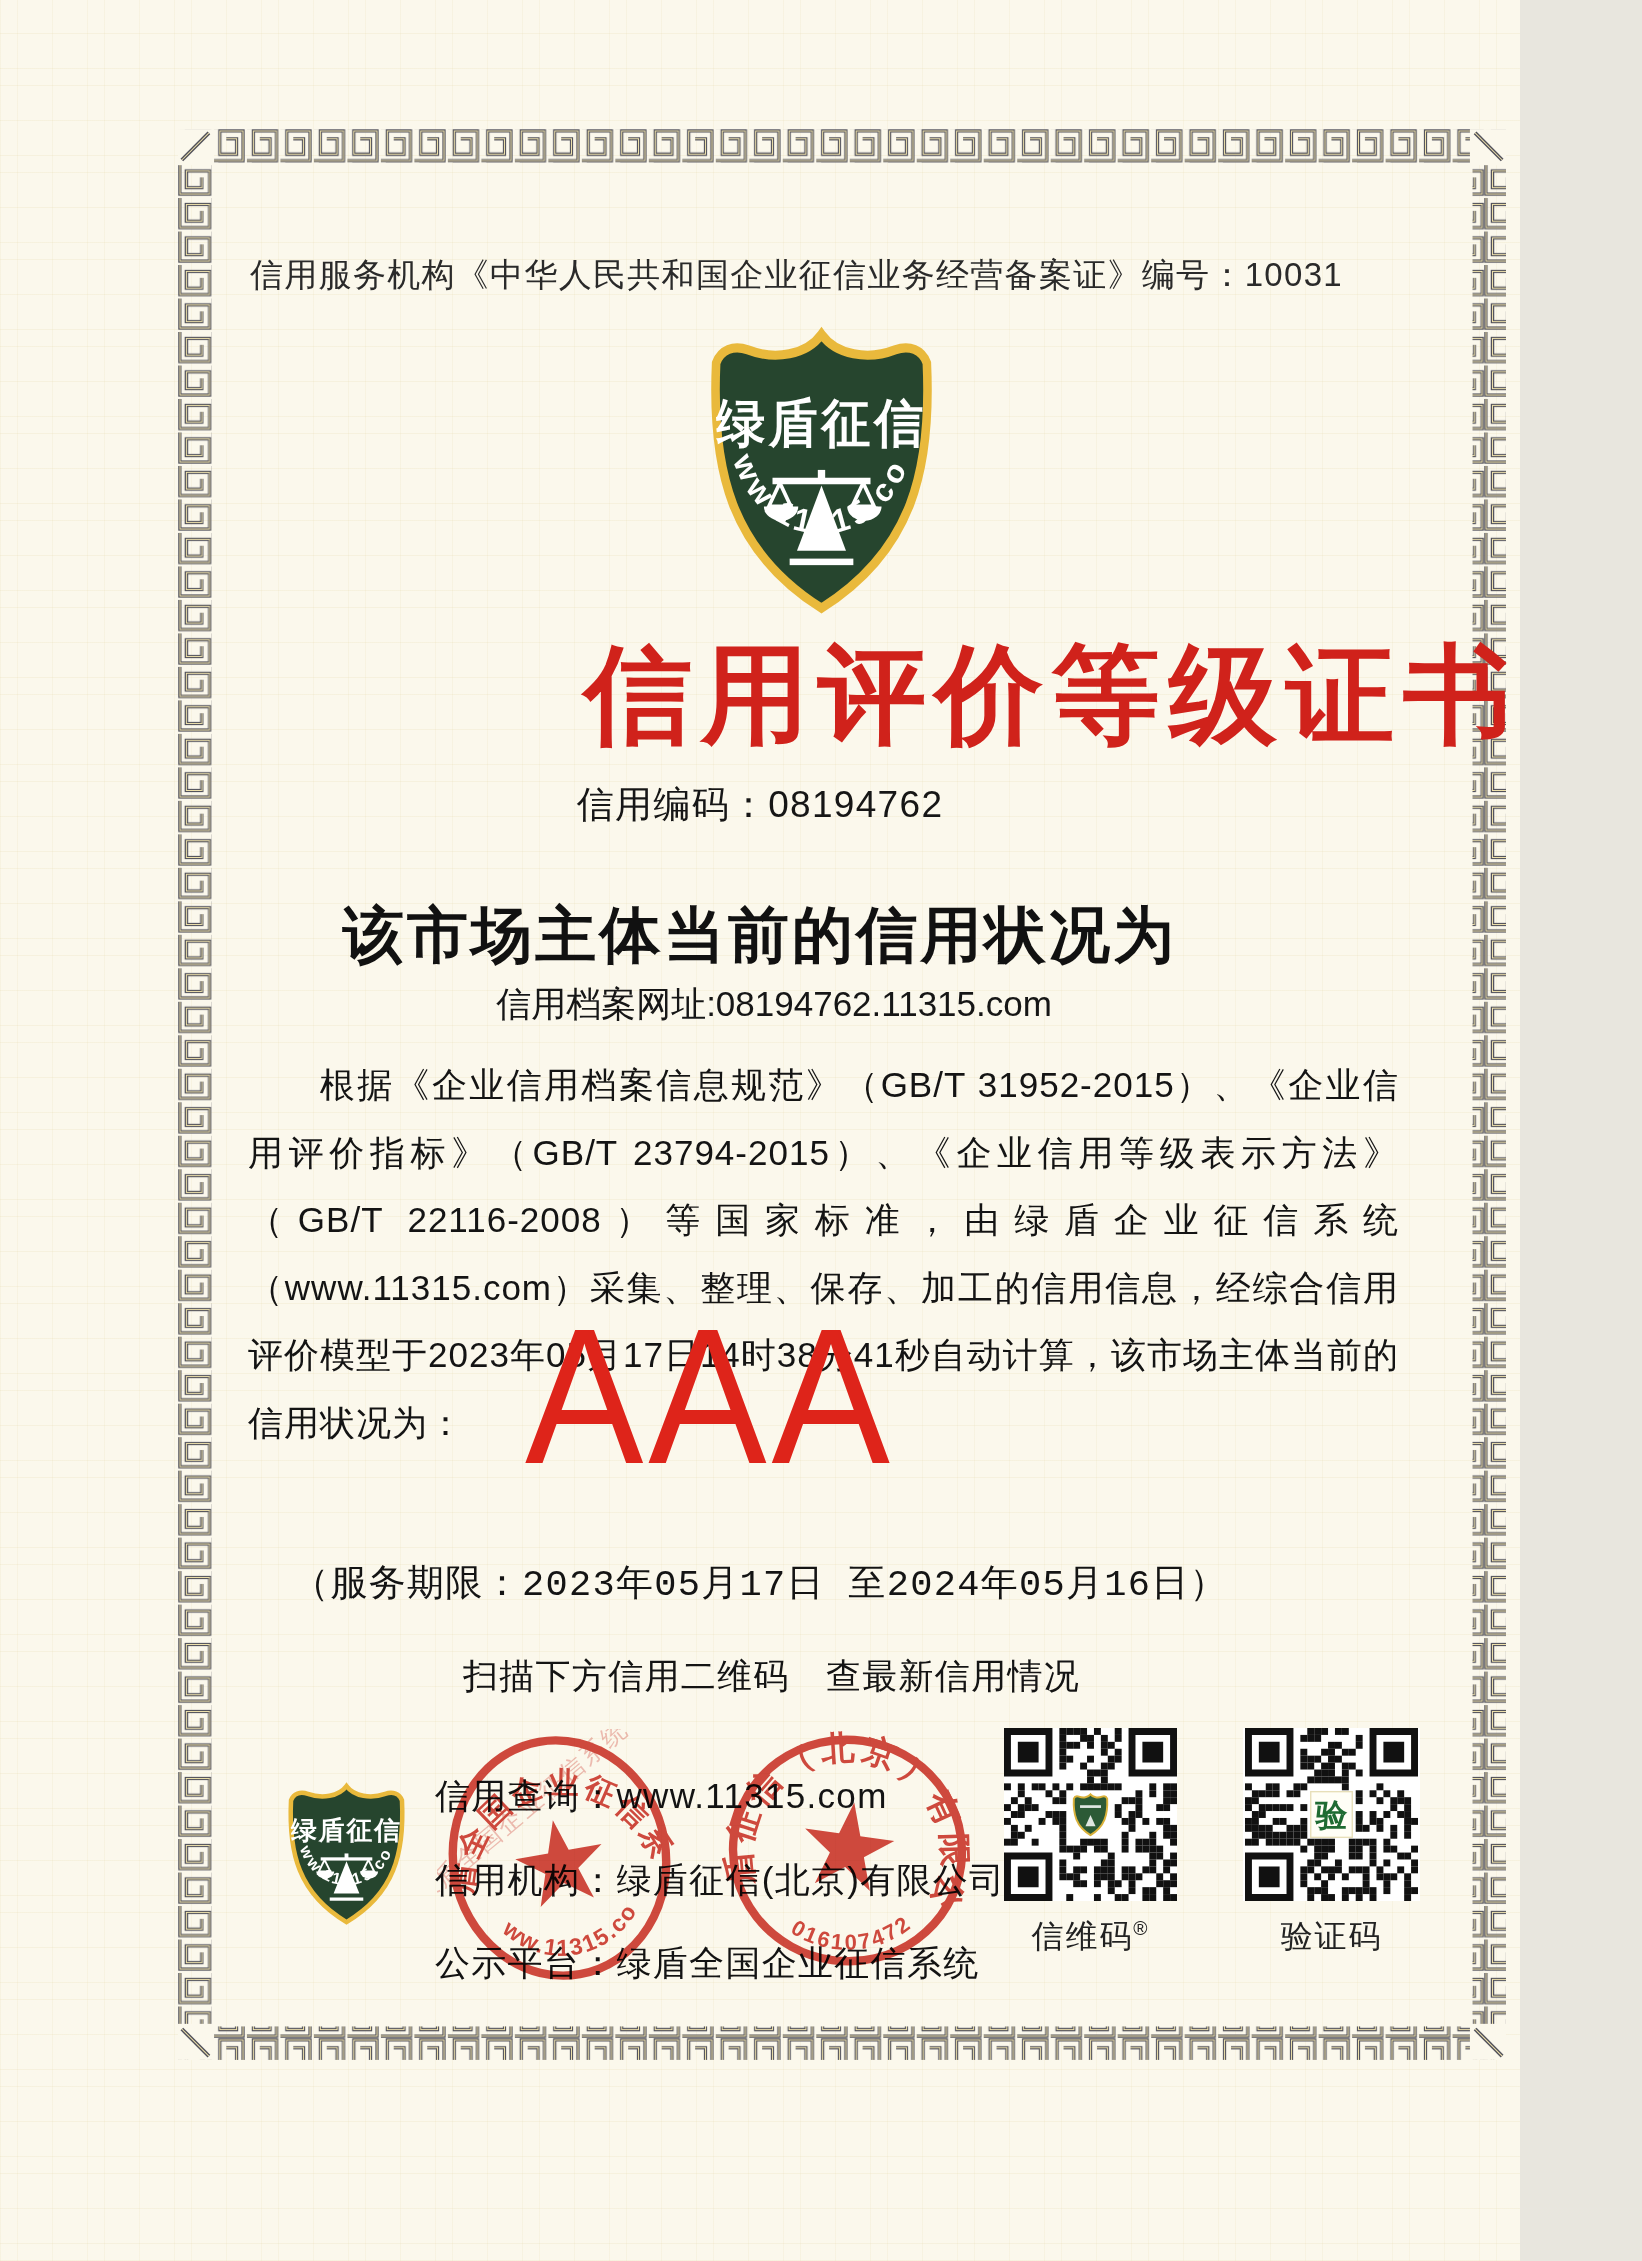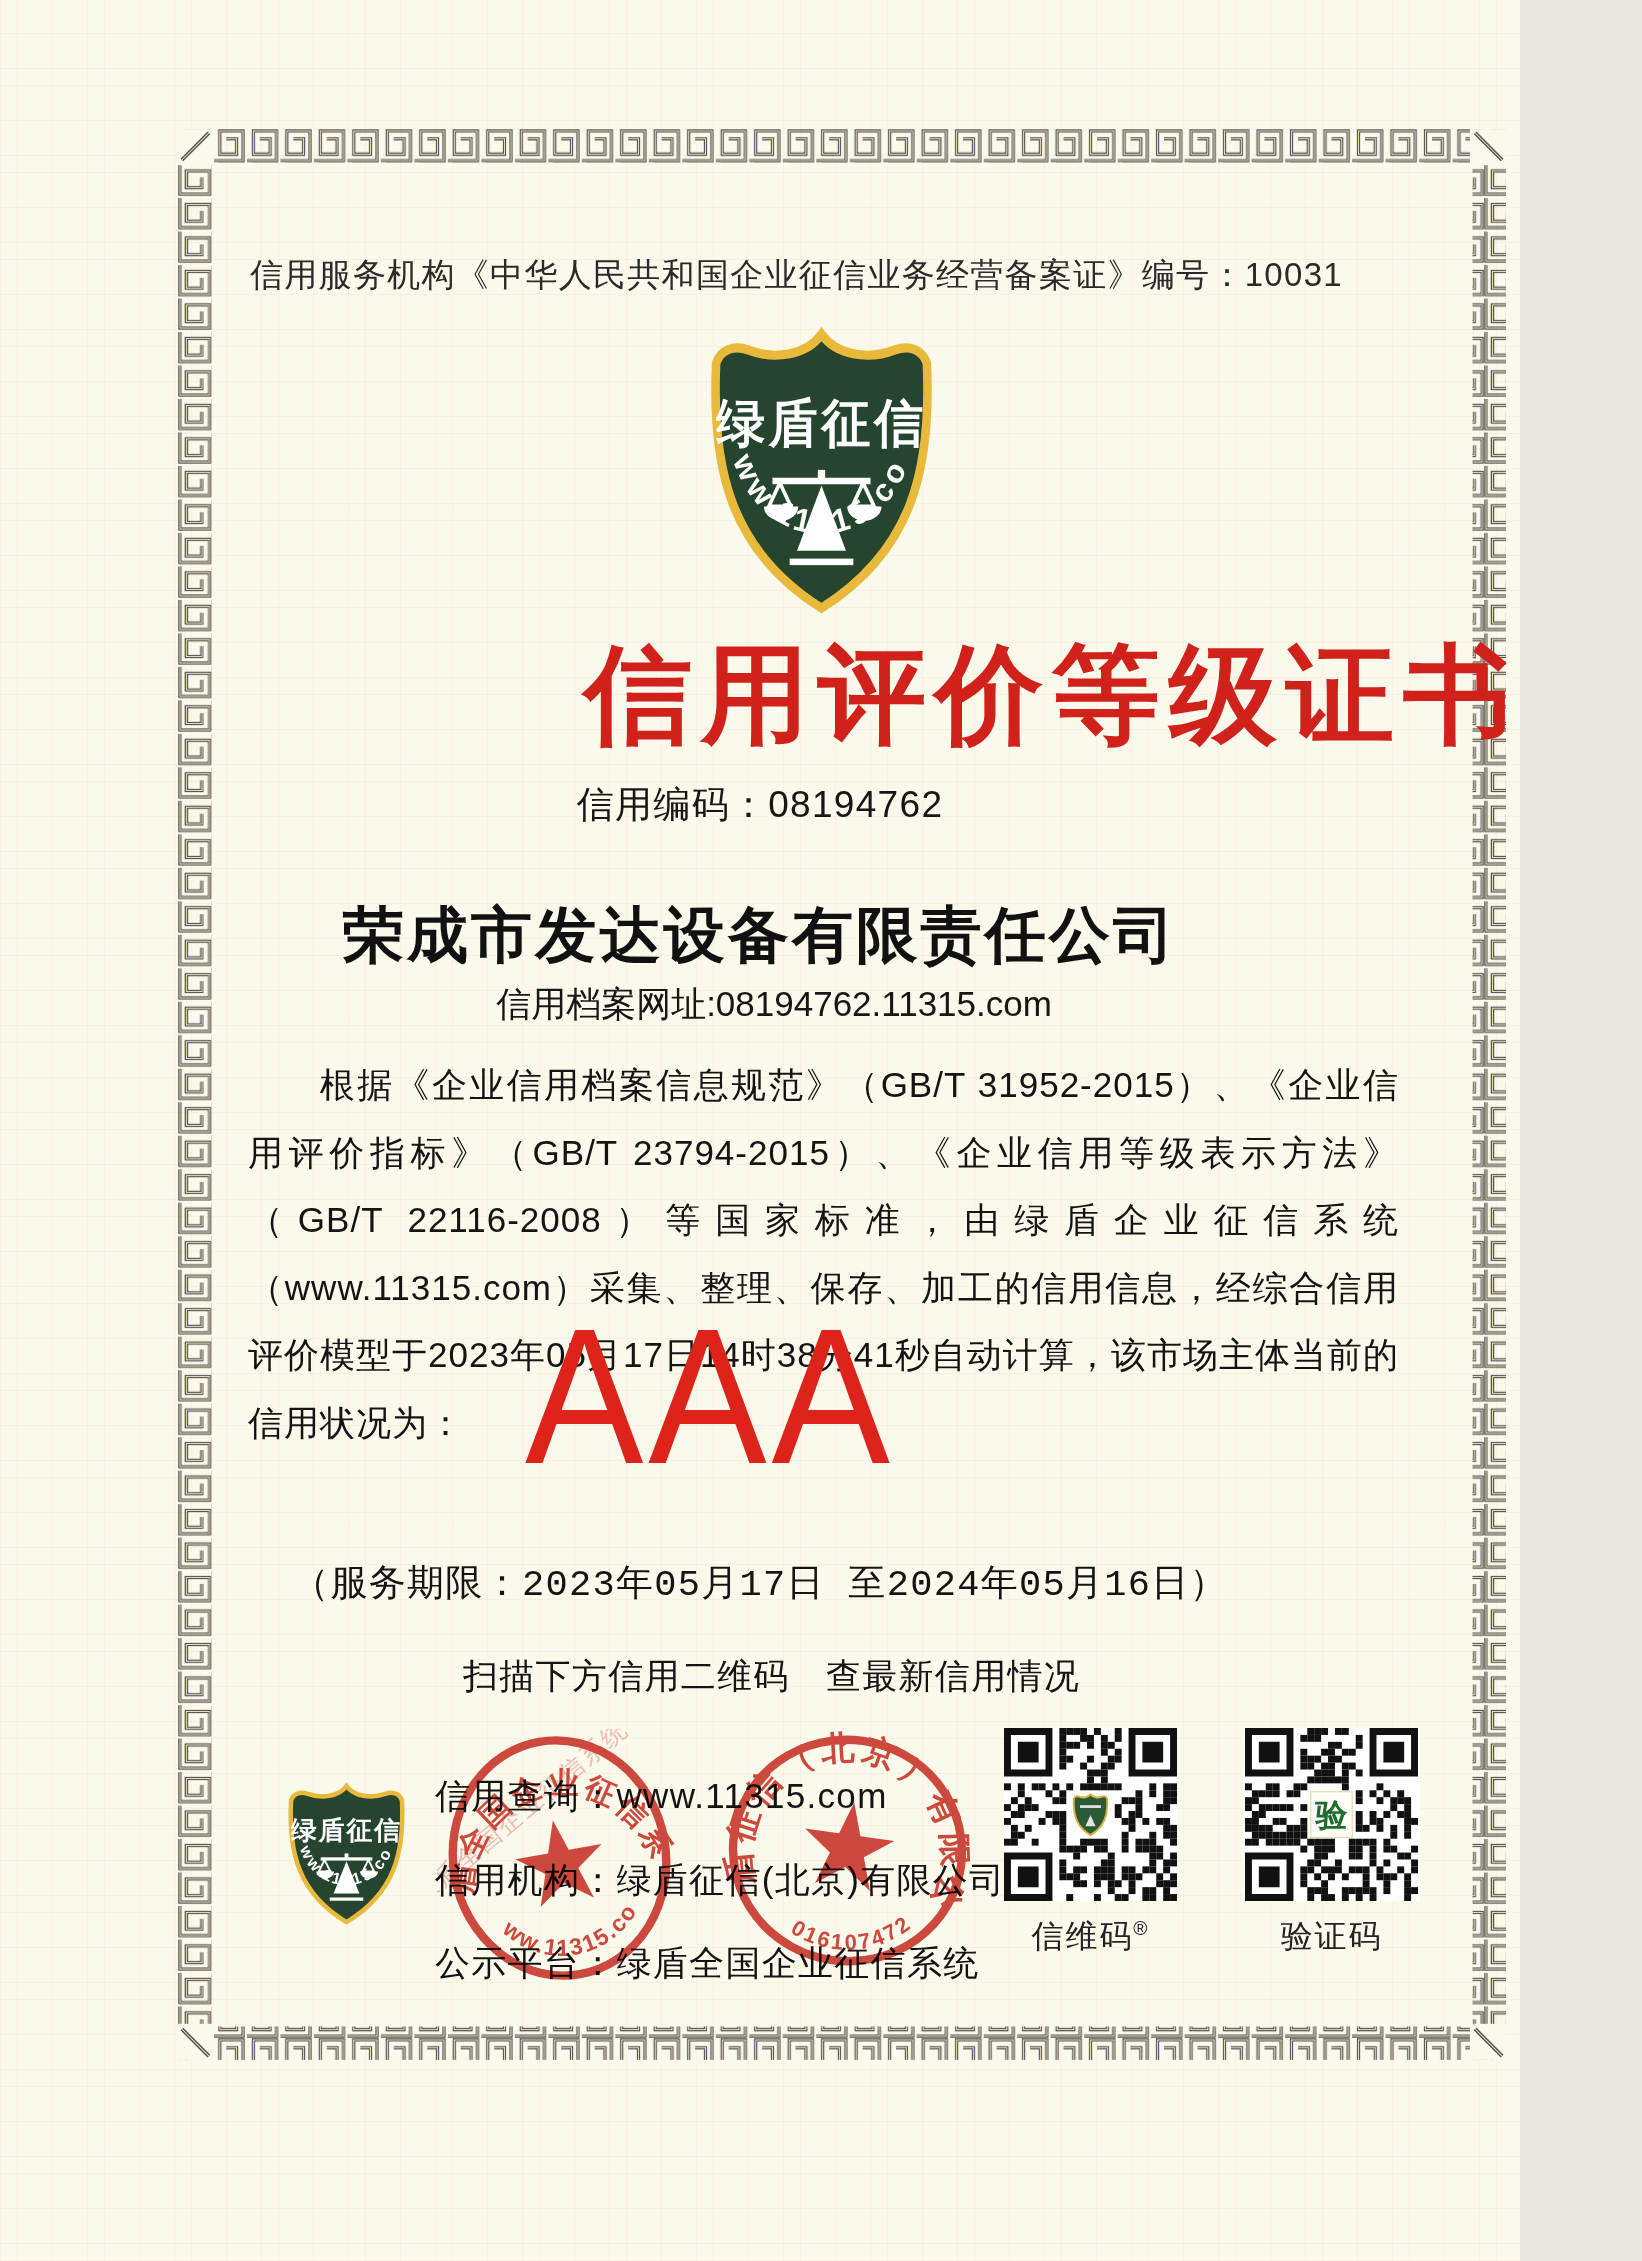--- a/index.html
+++ b/index.html
@@ -88,21 +88,21 @@
       <rect x="74" y="186" width="52" height="5"></rect>
     </g>
     <path id="arcA" d="M26,104 C48,188 152,188 174,104" fill="none"></path>
     <text font-size="25" font-weight="bold" fill="#ffffff" letter-spacing="4">
       <textPath href="#arcA" startOffset="50%" text-anchor="middle">www.11315.com</textPath>
     </text>
   </svg>
 
   <div class="abs title">信用评价等级证书</div>
   <div class="abs credit-code">信用编码：08194762</div>
-  <div class="abs company">荣成市发达设备有限责任公司</div>
+  <div class="abs company">该市场主体当前的信用状况为</div>
   <div class="abs file-url">信用档案网址:08194762.11315.com</div>
 
   <div class="abs body-par">根据《企业信用档案信息规范》（GB/T 31952-2015）、《企业信用评价指标》（GB/T 23794-2015）、《企业信用等级表示方法》（GB/T 22116-2008）等国家标准，由绿盾企业征信系统（www.11315.com）采集、整理、保存、加工的信用信息，经综合信用评价模型于2023年05月17日14时38分41秒自动计算，该市场主体当前的信用状况为：</div>
 
   <div class="abs rating"><span>AAA</span></div>
 
   <div class="abs service">（服务期限：2023年05月17日 至2024年05月16日）</div>
   <div class="abs scan-hint">扫描下方信用二维码　查最新信用情况</div>
 
   <svg class="abs" style="left:282px;top:1777px;" width="129" height="149" viewBox="0 0 200 230" preserveAspectRatio="none">

